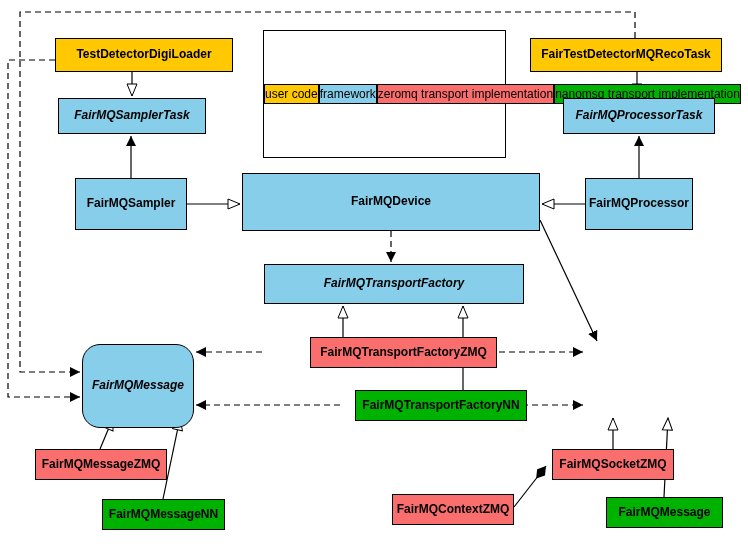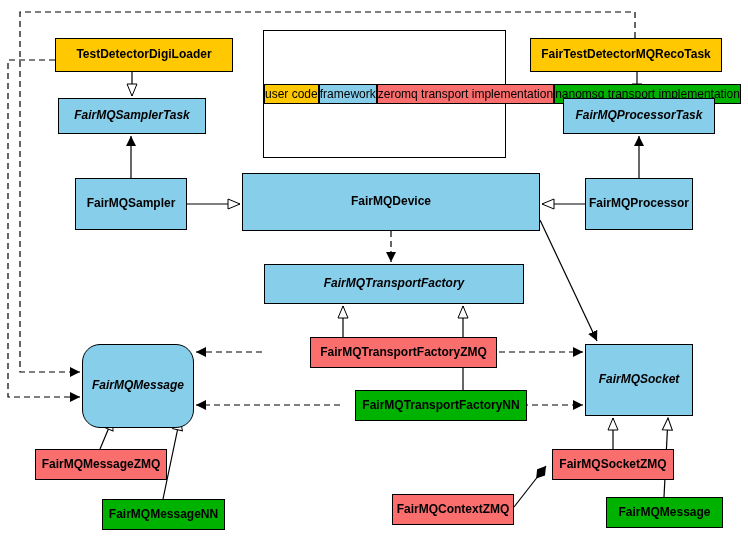--- a/index.html
+++ b/index.html
@@ -108,20 +108,19 @@
   <div class="node cat-user n-recotask">FairTestDetectorMQRecoTask</div>
   <div class="node cat-fw abstract n-samplertask">FairMQSamplerTask</div>
   <div class="node cat-fw abstract n-processortask">FairMQProcessorTask</div>
   <div class="node cat-fw n-sampler">FairMQSampler</div>
   <div class="node cat-fw n-device">FairMQDevice</div>
   <div class="node cat-fw n-processor">FairMQProcessor</div>
   <div class="node cat-fw abstract n-transportfactory">FairMQTransportFactory</div>
   <div class="node cat-zmq n-tfzmq">FairMQTransportFactoryZMQ</div>
   <div class="node cat-nn n-tfnn">FairMQTransportFactoryNN</div>
   <div class="node cat-fw abstract n-message">FairMQMessage</div>
-  <div class="node cat-fw abstract n-socket">FairMQSocket</div>
   <div class="node cat-zmq n-messagezmq">FairMQMessageZMQ</div>
   <div class="node cat-nn n-messagenn">FairMQMessageNN</div>
   <div class="node cat-zmq n-contextzmq">FairMQContextZMQ</div>
   <div class="node cat-zmq n-socketzmq">FairMQSocketZMQ</div>
   <div class="node cat-nn n-socketnn">FairMQMessage</div>
 
 </div>
 
 </body></html>

